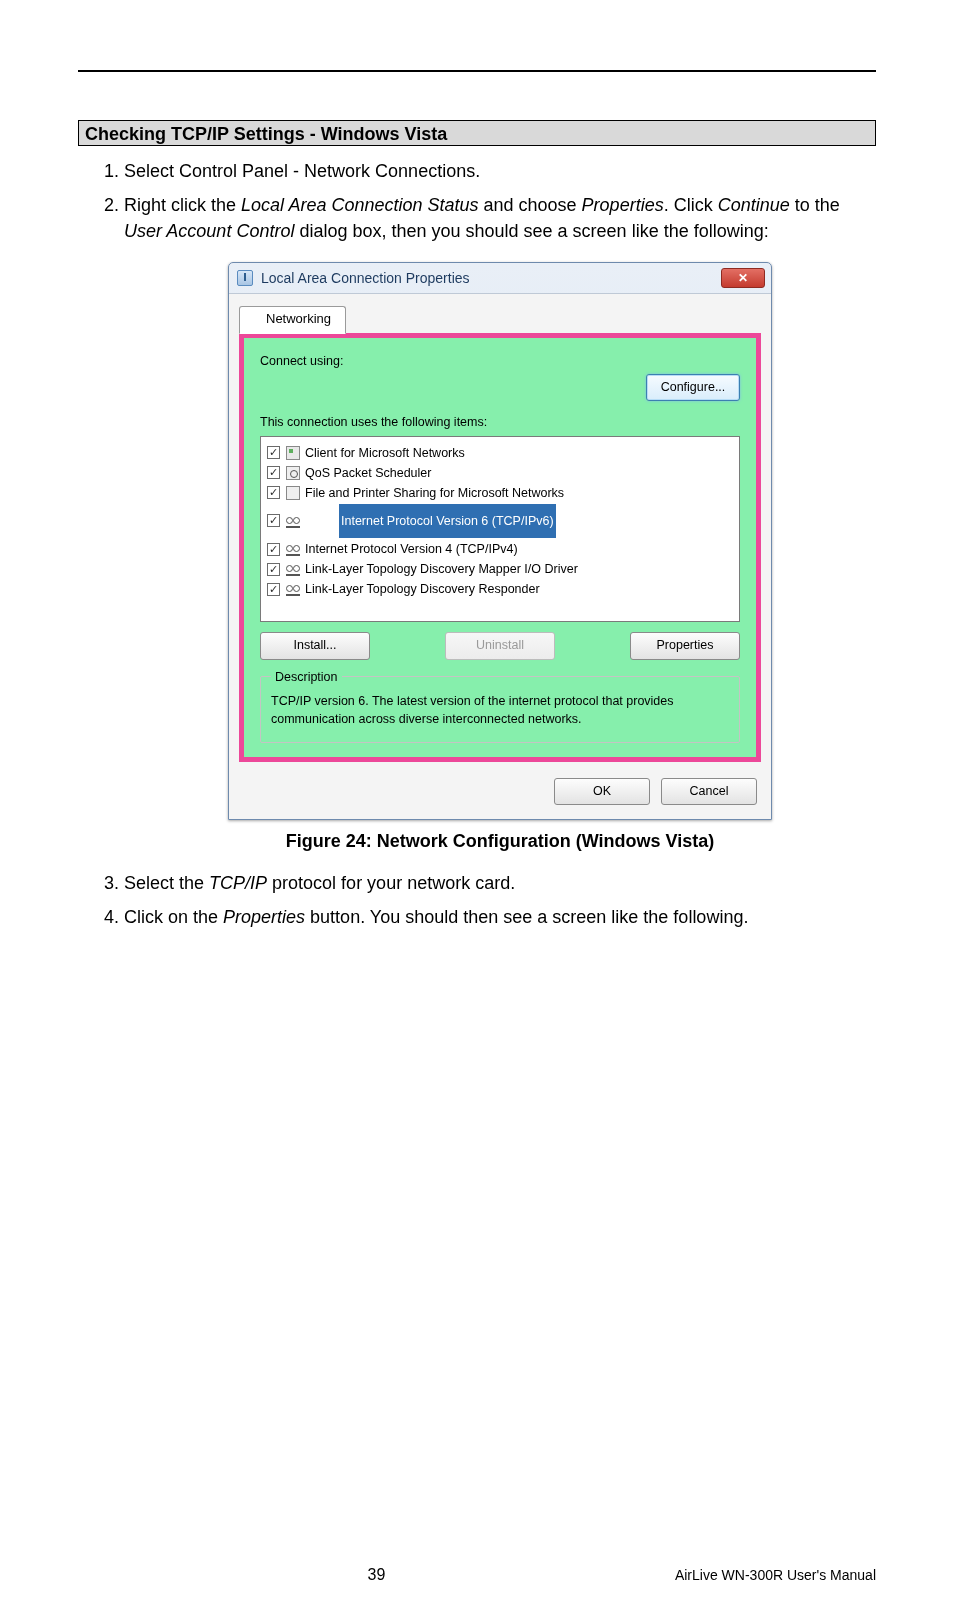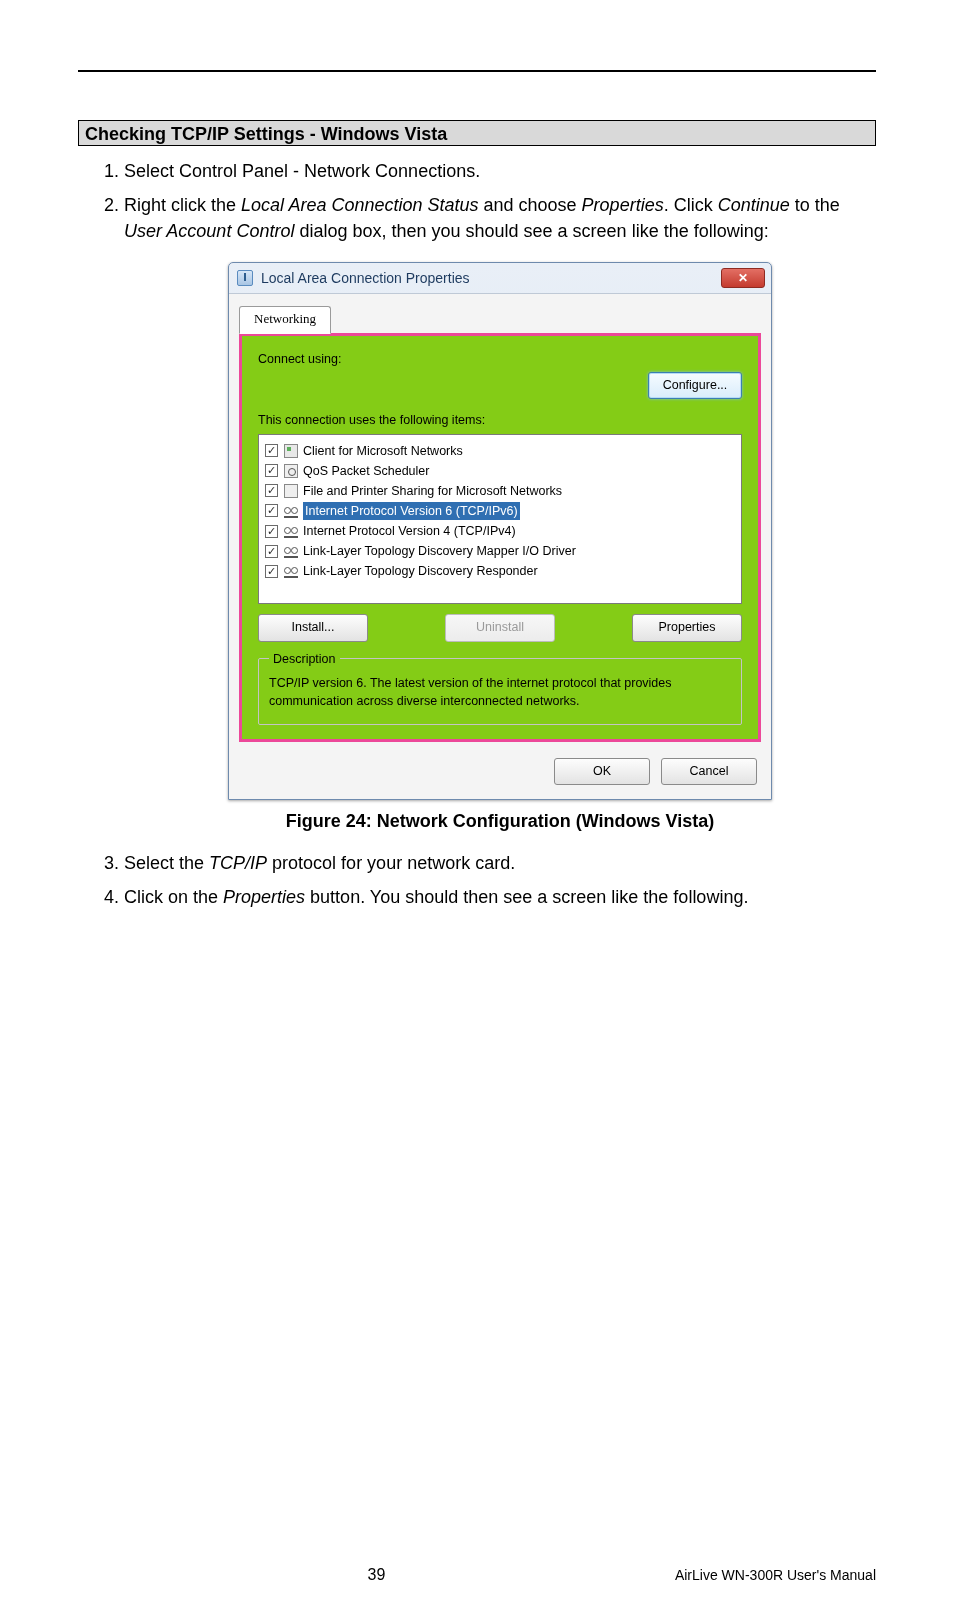--- a/index.html
+++ b/index.html
@@ -89,29 +89,29 @@
     background: #f4f4f4;
     border-top: 1px solid #bfc9d6;
     padding: 10px 10px 12px 10px;
   }
   .tab {
     display: inline-block;
     background: #fff;
     border: 1px solid #9a9a9a;
     border-bottom: 1px solid #fff;
     border-radius: 3px 3px 0 0;
-    padding: 3px 14px 4px 14px;
+    padding: 3px 14px 4px 26px;
     font-size: 13px;
-    font-family: Liberation Serif, serif;
+    font-family: Liberation Sans, sans-serif;
     position: relative;
     z-index: 2;
   }
   .tab-panel {
-    background: #84cc16;
-    border: 3px solid #ec4899;
+    background: #86efac;
+    border: 5px solid #ec4899;
     margin-top: -1px;
     padding: 14px 16px 14px 16px;
     font-family: Tahoma, sans-serif;
     font-size: 12.5px;
   }
   .lbl { margin-bottom: 4px; }
   .adapter-box {
     border: 1px solid #7a7a7a;
     background: #fff;
     padding: 4px 6px;
@@ -158,21 +158,21 @@
   .chk::after{content:"✓";}
   .item-icon { width:14px;height:14px;margin-right:5px;display:inline-block;position:relative; }
   .ic-client { background:#e8e8e8;border:1px solid #888; }
   .ic-client::after{content:"";position:absolute;left:2px;top:2px;width:4px;height:4px;background:#5daf5d;}
   .ic-sched { background:#efefef;border:1px solid #888; }
   .ic-sched::after{content:"";position:absolute;left:3px;top:3px;width:6px;height:6px;border:1px solid #555;border-radius:50%;}
   .ic-share { background:#efefef;border:1px solid #888; }
   .ic-proto { border-bottom:2px solid #555; }
   .ic-proto::before{content:"";position:absolute;left:0;top:3px;width:5px;height:5px;border:1px solid #555;border-radius:50%;}
   .ic-proto::after{content:"";position:absolute;right:0;top:3px;width:5px;height:5px;border:1px solid #555;border-radius:50%;}
-  .sel { background:#2f6fb2; color:#fff; padding:0 2px;}
+  .sel { background:#2f6fb2; color:#fff; padding:8px 2px;margin-left:34px;}
   .btn-row { display:flex; gap:30px; justify-content:space-between; margin-bottom:8px; }
   .btn-row .btn{min-width:110px;}
   fieldset.desc {
     border:1px solid #c4c4c4; border-radius:2px;
     padding: 6px 10px 14px 10px;
     margin: 0;
   }
   fieldset.desc legend { font-size:12.5px; padding:0 4px; }
   .dlg-footer { text-align:right; padding: 14px 4px 2px 4px; }
   .dlg-footer .btn { min-width: 96px; margin-left: 6px; }

